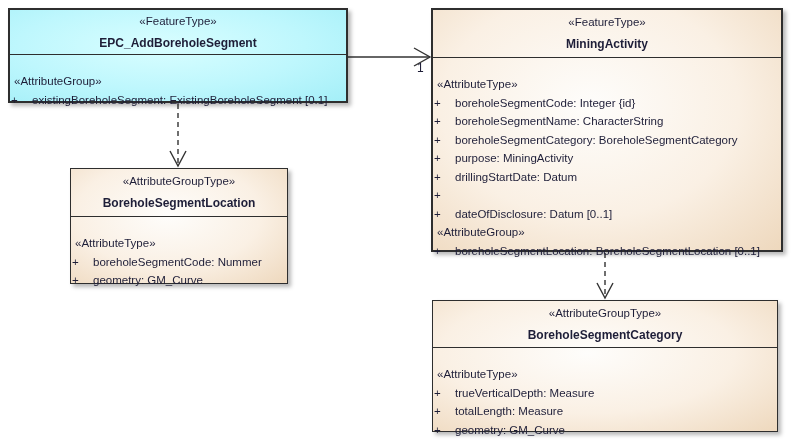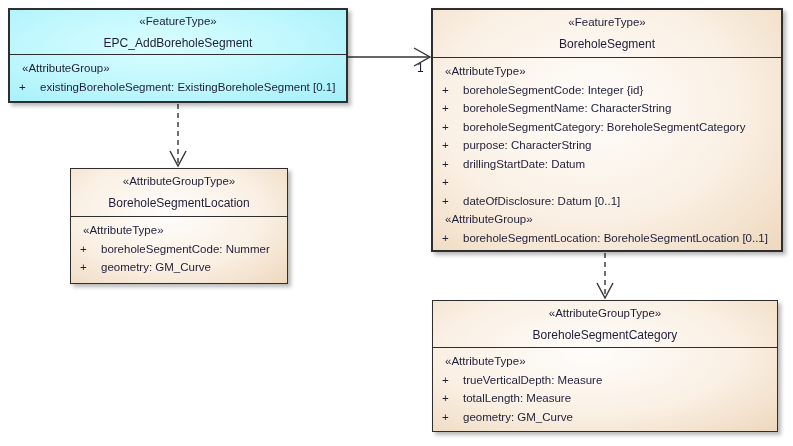--- a/index.html
+++ b/index.html
@@ -22,22 +22,22 @@
   .fill-tan  { background: radial-gradient(ellipse at 45% 40%, #fefdfb 0%, #faf0e4 55%, #eed8bd 100%); }
   .box-title {
     box-sizing: border-box;
     display: flex; flex-direction: column;
     align-items: center; justify-content: center;
     gap: 8px;
     border-bottom: 1px solid #2e2e2e;
     width: 100%;
   }
   .stereotype { font-size: 11.5px; line-height: 14px; }
-  .box-name   { font-size: 12px; font-weight: normal; line-height: 15px; }
-  .box-body   { padding: 4px 3px 0 8px; }
+  .box-name   { font-size: 12px; font-weight: bold; line-height: 15px; }
+  .box-body   { padding: 4px 3px 0 0; margin-top: 13px; }
   .section-heading { font-size: 11.5px; line-height: 18.5px; padding-left: 4px; white-space: nowrap; }
   .attr-row { display: flex; font-size: 11.5px; line-height: 18.5px; white-space: nowrap; }
   .attr-vis { width: 21px; flex: none; padding-left: 1px; }
   .overlay { position: absolute; left: 0; top: 0; pointer-events: none; }
   .mult-label {
     position: absolute;
     left: 417px; top: 61px;
     font-size: 12px;
   }
 </style>
@@ -73,39 +73,39 @@
       <div class="attr-row">
         <span class="attr-vis">+</span>
         <span>existingBoreholeSegment: ExistingBoreholeSegment [0.1]</span>
       </div>
     </div>
   </div>
 
   <div class="uml-box thick fill-tan" style="left:431px; top:8px; width:352px; height:244px;">
     <div class="box-title" style="height:48px;">
       <div class="stereotype">«FeatureType»</div>
-      <div class="box-name">BoreholeSegment</div>
+      <div class="box-name">MiningActivity</div>
     </div>
     <div class="box-body">
       <div class="section-heading">«AttributeType»</div>
       <div class="attr-row">
         <span class="attr-vis">+</span>
         <span>boreholeSegmentCode: Integer {id}</span>
       </div>
       <div class="attr-row">
         <span class="attr-vis">+</span>
         <span>boreholeSegmentName: CharacterString</span>
       </div>
       <div class="attr-row">
         <span class="attr-vis">+</span>
         <span>boreholeSegmentCategory: BoreholeSegmentCategory</span>
       </div>
       <div class="attr-row">
         <span class="attr-vis">+</span>
-        <span>purpose: CharacterString</span>
+        <span>purpose: MiningActivity</span>
       </div>
       <div class="attr-row">
         <span class="attr-vis">+</span>
         <span>drillingStartDate: Datum</span>
       </div>
       <div class="attr-row">
         <span class="attr-vis">+</span>
       </div>
       <div class="attr-row">
         <span class="attr-vis">+</span>

